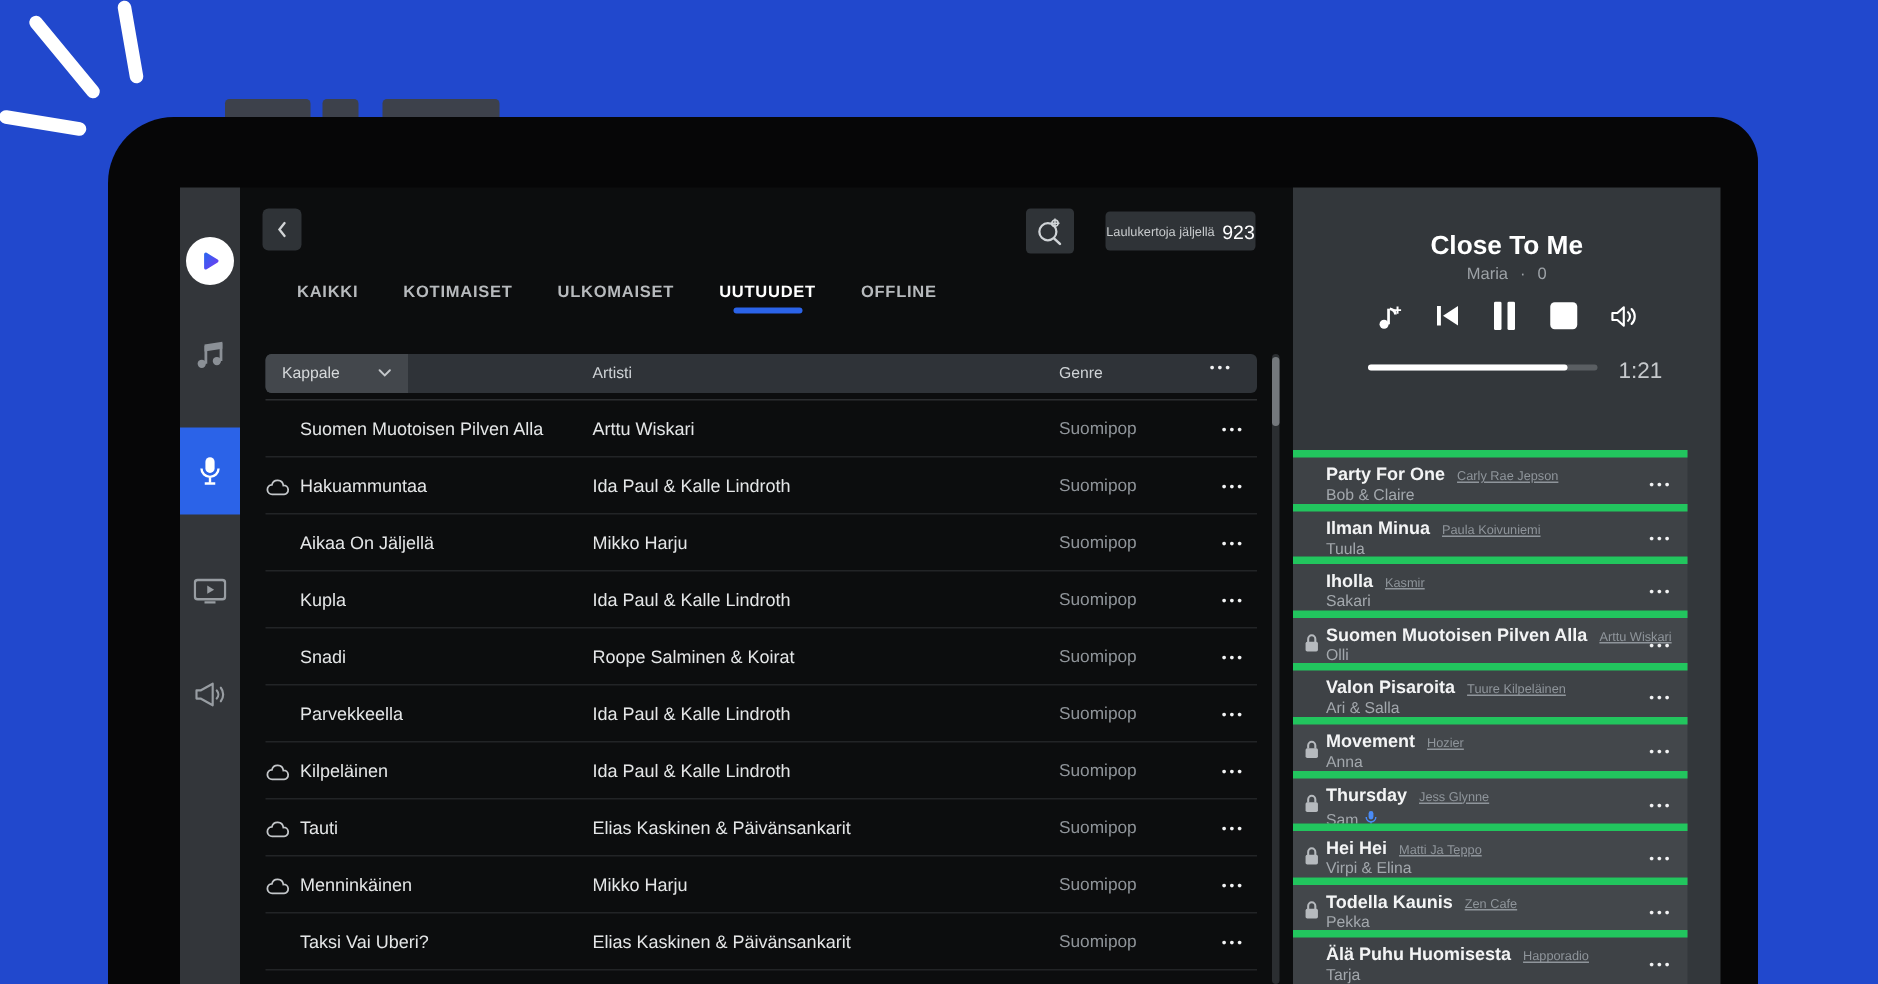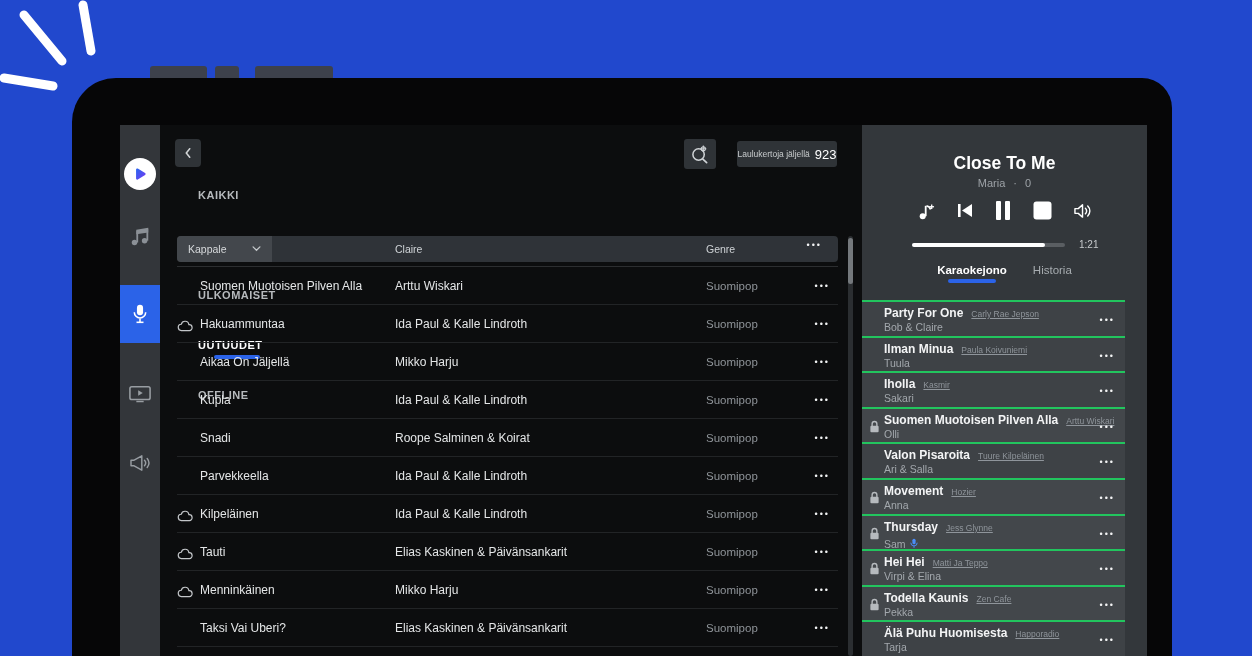--- a/index.html
+++ b/index.html
@@ -33,21 +33,21 @@
   #search-wrap input::placeholder{color:#8d9296;}
   #search-wrap .mag{position:absolute;right:10px;top:7px;}
   #adv-search{position:absolute;left:524px;top:14px;width:32px;height:30px;background:#2f3337;
             border:none;border-radius:3px;display:flex;align-items:center;justify-content:center;cursor:pointer;}
   #songs-left{position:absolute;left:577px;top:16px;width:100px;height:26px;background:#2f3337;
             border-radius:3px;display:flex;align-items:center;justify-content:center;gap:5px;}
   #songs-left .lbl{font-size:8.5px;color:#c9ccce;}
   #songs-left .cnt{font-size:13px;color:#ffffff;}
 
   
-  #main-tabs{position:absolute;left:38px;top:64px;display:flex;gap:30px;flex-direction:column;}
+  #main-tabs{position:absolute;left:38px;top:64px;display:flex;gap:30px;}
   .mtab{position:relative;font-size:11px;font-weight:bold;letter-spacing:.5px;color:#b7babd;
         cursor:pointer;padding-bottom:8px;}
   .mtab.active{color:#fff;}
   .tab-underline{position:absolute;left:50%;transform:translateX(-50%);bottom:0;width:46px;height:4px;
         border-radius:2px;background:#2b63e8;}
 
   
   #table-header{position:absolute;left:17px;top:111px;width:661px;height:26px;background:#2f3338;border-radius:4px;}
   #col-song{position:absolute;left:0;top:0;width:95px;height:26px;background:#43474c;border-radius:4px 0 0 4px;
         display:flex;align-items:center;justify-content:space-between;padding:0 11px;cursor:pointer;border:none;}
@@ -71,29 +71,29 @@
 
   
   #panel{position:absolute;left:742px;top:0;width:285px;height:531px;background:#33373b;}
   #np-title{position:absolute;left:0;top:28px;width:100%;text-align:center;font-size:17.5px;font-weight:bold;color:#fff;}
   #np-sub{position:absolute;left:0;top:52px;width:100%;text-align:center;font-size:11px;color:#9da2a7;}
   #np-sub span{margin:0 4px;}
   #controls{position:absolute;left:0;top:76px;width:100%;display:flex;align-items:center;justify-content:center;gap:22px;}
   .ctl{background:none;border:none;cursor:pointer;padding:0;display:flex;align-items:center;}
   #progress-track{position:absolute;left:50px;top:118px;width:153px;height:4px;border-radius:2px;background:#5a5e62;cursor:pointer;}
   #progress-fill{height:4px;border-radius:2px;background:#fff;}
-  #time-label{position:absolute;left:217px;top:114px;font-size:10px;color:#c6c9cc;}
+  #time-label{position:absolute;left:217px;top:114px;font-size:15px;color:#c6c9cc;}
 
   #queue-tabs{position:absolute;left:0;top:139px;width:100%;display:flex;justify-content:center;gap:26px;}
   .qtab{position:relative;font-size:11.5px;color:#a7acb0;cursor:pointer;padding-bottom:7px;}
   .qtab.active{color:#fff;font-weight:bold;}
   .qtab .tab-underline{width:48px;}
 
   #queue-list{position:absolute;left:0;top:175px;width:263px;}
-  .qrow{position:relative;height:35.6px;background:#3e4246;border-top:2px solid #22c55e;cursor:pointer;}
+  .qrow{position:relative;height:35.6px;background:#3e4246;border-top:5px solid #22c55e;cursor:pointer;}
   .qrow.locked{background:#43474b;}
   .lockwrap{position:absolute;left:7px;top:10px;}
   .qline1{position:absolute;left:22px;top:4px;display:flex;align-items:baseline;gap:8px;white-space:nowrap;}
   .qtitle{font-size:12px;font-weight:bold;color:#f3f4f5;}
   .qartist{font-size:8.5px;color:#8f959b;text-decoration:underline;}
   .qline2{position:absolute;left:22px;top:19px;display:flex;align-items:center;gap:4px;}
   .qsinger{font-size:10.5px;color:#a3a8ad;}
   .qrow .dots{position:absolute;right:10px;top:13px;}
 </style>
 </head>
@@ -187,21 +187,21 @@
           <div class="mtab"><span>OFFLINE</span></div>
         </div>
 
     <div id="table-header">
       <button id="col-song">
         <span>Kappale</span>
         <svg width="9" height="6" viewBox="0 0 10 7">
           <polyline points="1,1 5,5 9,1" fill="none" stroke="#c3c7ca" stroke-width="1.5" stroke-linecap="round"></polyline>
         </svg>
       </button>
-      <span class="hdr-label" id="col-artist">Claire</span>
+      <span class="hdr-label" id="col-artist">Artisti</span>
       <span class="hdr-label" id="col-genre">Genre</span>
       <button id="hdr-menu">•••</button>
     </div>
 
     <div id="song-list">
           <div class="srow">
             <span class="stitle">Suomen Muotoisen Pilven Alla</span>
             <span class="sartist">Arttu Wiskari</span>
             <span class="sgenre">Suomipop</span>
             <button class="dots">•••</button>
@@ -319,24 +319,20 @@
           <path d="M14.5,2.8 a7.2,7.2 0 0 1 0,10.4" fill="none" stroke="#fff" stroke-width="1.5" stroke-linecap="round"></path>
         </svg>
       </button>
     </div>
 
     <div id="progress-track">
       <div id="progress-fill" style="width: 87%;"></div>
     </div>
     <span id="time-label">1:21</span>
 
-    <div id="queue-tabs">
-          <div class="qtab active"><span>Karaokejono</span><div class="tab-underline"></div></div>
-          <div class="qtab"><span>Historia</span></div>
-        </div>
     <div id="queue-list">
           <div class="qrow">
             <div class="qline1">
               <span class="qtitle">Party For One</span>
               <span class="qartist">Carly Rae Jepson</span>
             </div>
             <div class="qline2">
               <span class="qsinger">Bob &amp; Claire</span>
             </div>
             <button class="dots">•••</button>

